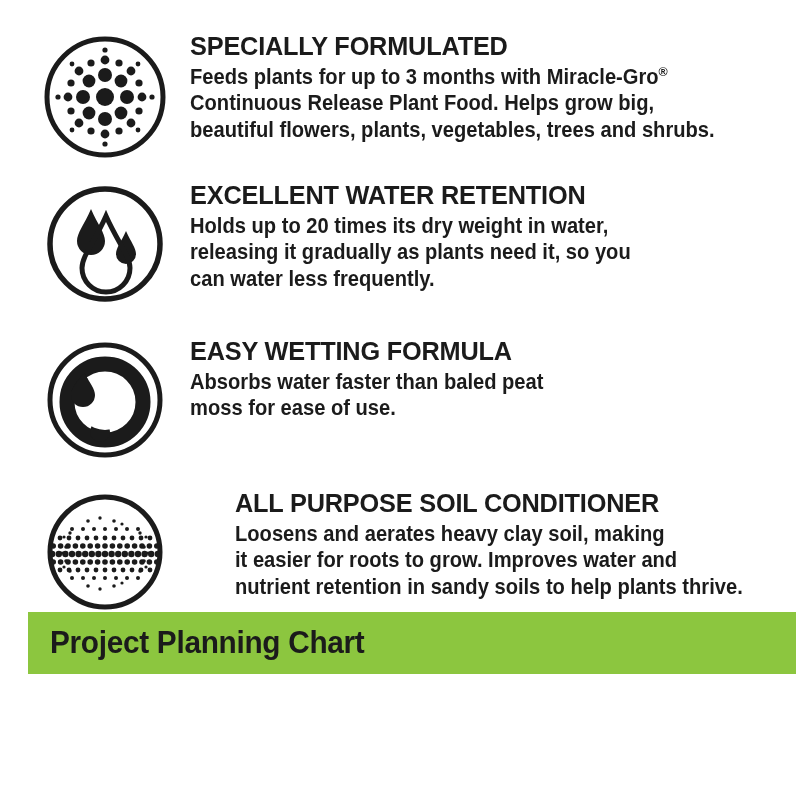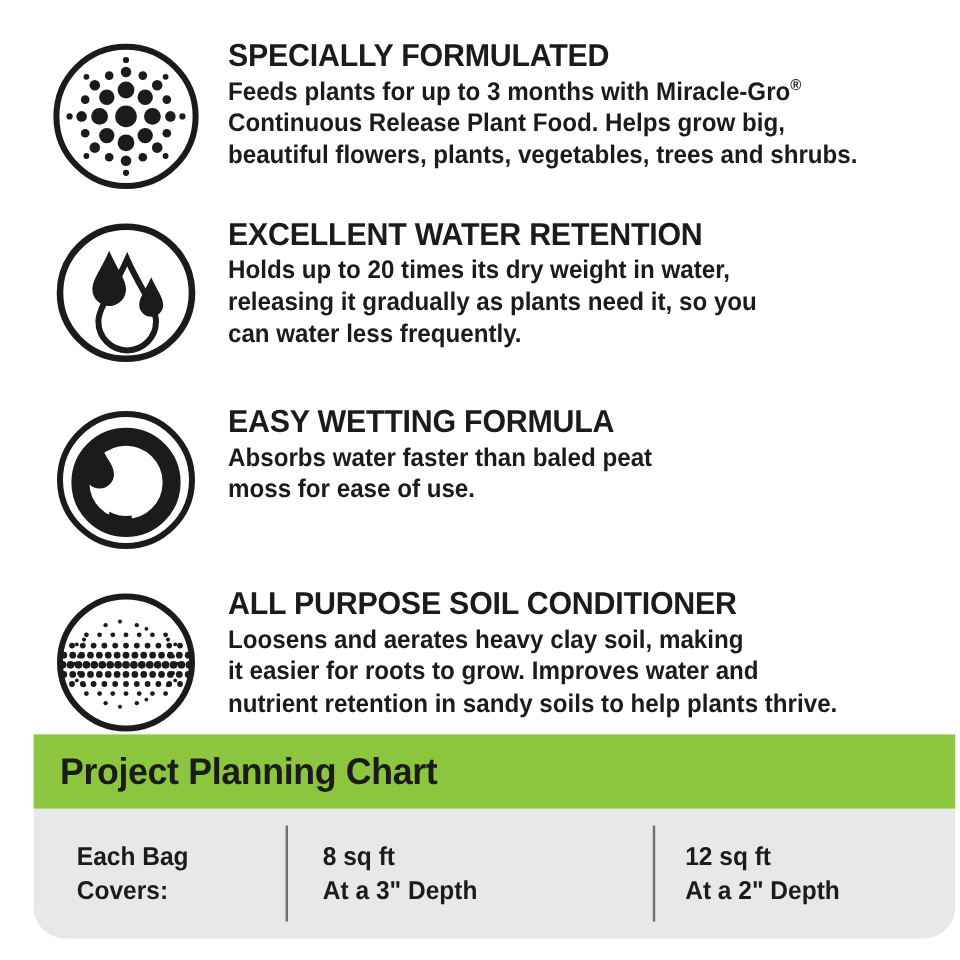--- a/index.html
+++ b/index.html
@@ -70,21 +70,21 @@
   .reg {
     font-size: 0.62em;
     vertical-align: super;
     line-height: 0;
   }
 
   
   .f0 { margin-top: 30px; }
   .f1 { margin-top: 19px; }
   .f2 { margin-top: 30px; }
-  .f3 { margin-top: 26px; }
+  .f3 { margin-top: 26px; gap: 45px; }
 
   
   #chart-panel {
     position: absolute;
     left: 28px;
     top: 612px;
     width: 768px;
     height: 170px;
   }
   #chart-header {
@@ -355,30 +355,13 @@
       </p>
     </div>
   </div>
 
 </div>
 
 <div id="chart-panel">
   <div id="chart-header">
     <span id="chart-header-title">Project Planning Chart</span>
   </div>
-  <div id="chart-body">
-    <div class="chart-divider div-0"></div>
-    <div class="chart-divider div-1"></div>
-
-    <div class="chart-cell cell-0">
-      <span class="ln">Each Bag</span>
-      <span class="ln">Covers:</span>
-    </div>
-    <div class="chart-cell cell-1">
-      <span class="ln">8 sq ft</span>
-      <span class="ln">At a 3" Depth</span>
-    </div>
-    <div class="chart-cell cell-2">
-      <span class="ln">12 sq ft</span>
-      <span class="ln">At a 2" Depth</span>
-    </div>
-  </div>
 </div>
 
 </body></html>

